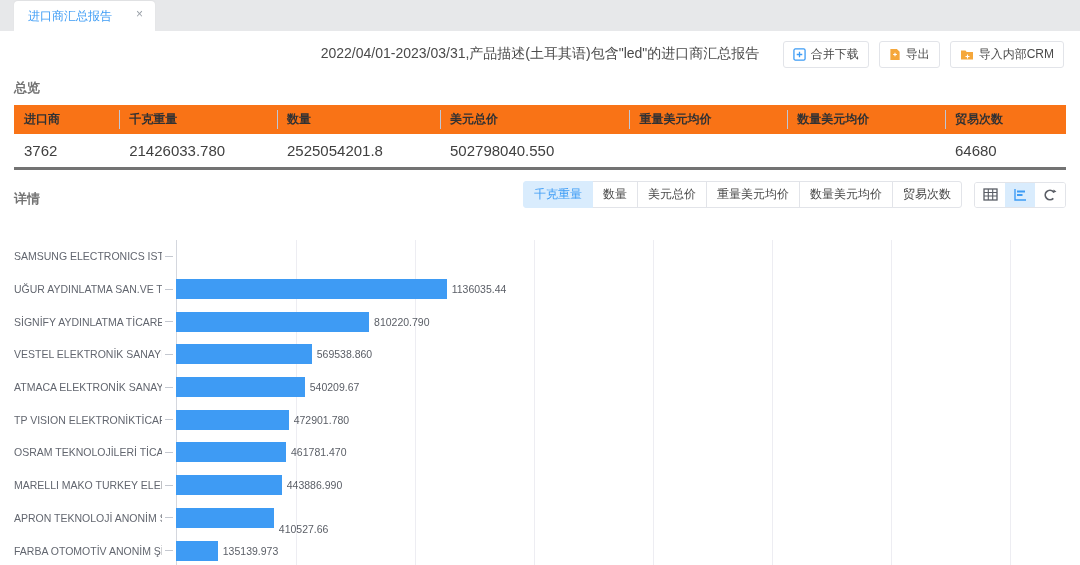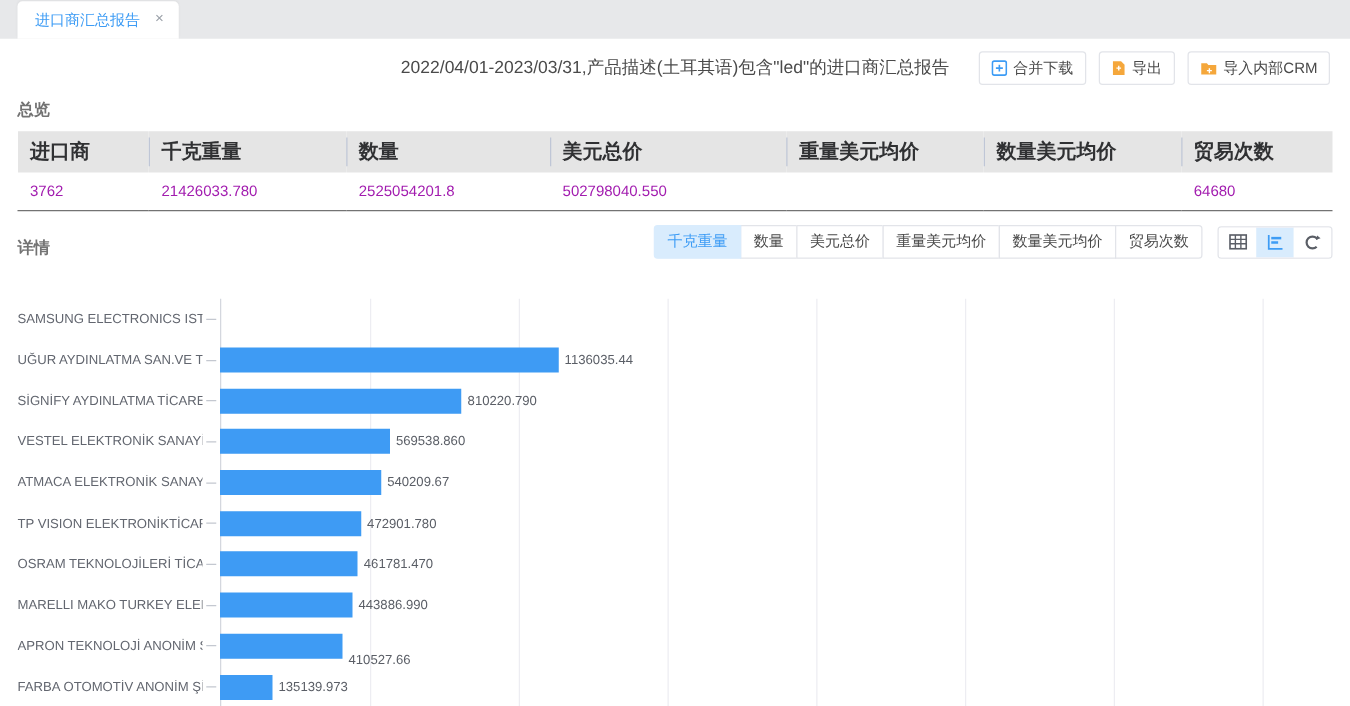--- a/index.html
+++ b/index.html
@@ -1,38 +1,38 @@
 <!DOCTYPE html>
 <html><head>
 <meta charset="utf-8">
 <style>
   * { margin:0; padding:0; box-sizing:border-box; }
   body { font-family:"Liberation Sans","DejaVu Sans",sans-serif; background:#d9dadd; }
   .page { width:1080px; height:565px; background:#e7e8ea; position:relative; overflow:hidden; }
 
   
   .tabbar { height:31px; background:#e7e8ea; display:flex; align-items:flex-end; padding-left:14px; }
-  .tab { background:#fff; border-radius:4px 4px 0 0; padding:7px 12px 6px 14px; display:flex; align-items:flex-start; gap:12px; font-size:12px; color:#3d9cf5; cursor:default; box-shadow:0 -1px 2px rgba(0,0,0,.04); }
+  .tab { background:#fff; border-radius:4px 4px 0 0; padding:7px 12px 6px 14px; display:flex; align-items:flex-start; gap:24px; font-size:12px; color:#3d9cf5; cursor:default; box-shadow:0 -1px 2px rgba(0,0,0,.04); }
   .tab-close { color:#9aa0a8; font-size:12px; line-height:1; cursor:pointer; }
 
   .content { background:#fff; height:534px; padding:0 14px; position:relative; }
 
   
   .title-row { position:relative; height:46px; }
   .report-title { position:absolute; left:0; right:0; top:14px; text-align:center; font-size:14px; color:#4a4a4a; }
   .hdr-buttons { position:absolute; right:2px; top:10px; display:flex; gap:10px; }
   .hbtn { display:flex; align-items:center; gap:5px; border:1px solid #e2e4e9; background:#fff; border-radius:3px; padding:4px 9px; font-size:12px; color:#4a4a4a; cursor:pointer; }
   .hbtn svg { display:block; }
 
   
   .section-label { font-size:13px; font-weight:bold; color:#737373; margin:2px 0 8px; }
   table.overview { width:100%; border-collapse:collapse; table-layout:fixed; }
-  table.overview th { background:#e5e5e5; font-size:16px; color:#303133; text-align:left; font-weight:bold; padding:6px 10px; position:relative; }
+  table.overview th { background:#f97316; font-size:12px; color:#303133; text-align:left; font-weight:bold; padding:6px 10px; position:relative; }
   table.overview th + th::before { content:""; position:absolute; left:0; top:5px; bottom:5px; width:1px; background:#bfc6d6; }
-  table.overview td { font-size:12px; color:#a21caf; padding:8px 10px; border-bottom:1px solid #737373; background:#fff; }
+  table.overview td { font-size:15px; color:#404040; padding:8px 10px; border-bottom:3px solid #737373; background:#fff; }
   .c1{width:10%} .c2{width:15%} .c3{width:15.5%} .c4{width:18%} .c5{width:15%} .c6{width:15%} .c7{width:11.5%}
 
   
   .detail-row { margin-top:12px; display:flex; justify-content:space-between; align-items:flex-end; height:26px; }
   .detail-right { display:flex; align-items:center; gap:12px; }
   .metric-group { display:flex; }
   .mbtn { border:1px solid #e2e4e9; background:#fff; color:#4a4a4a; font-size:12px; padding:4px 10px; margin-left:-1px; cursor:pointer; white-space:nowrap; }
   .mbtn:first-child { margin-left:0; border-radius:3px 0 0 3px; }
   .mbtn:last-child { border-radius:0 3px 3px 0; }
   .mbtn.active { background:#d9ecfd; color:#3d9cf5; border-color:#d9ecfd; position:relative; }

